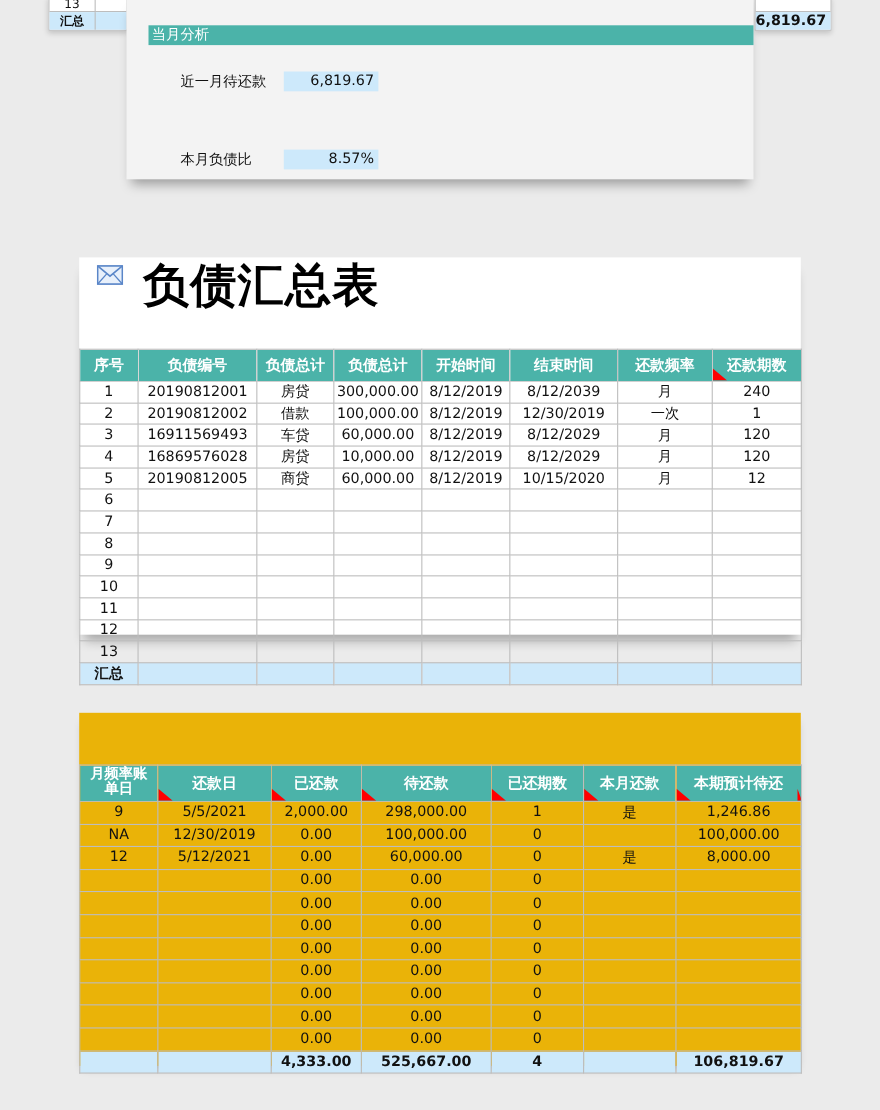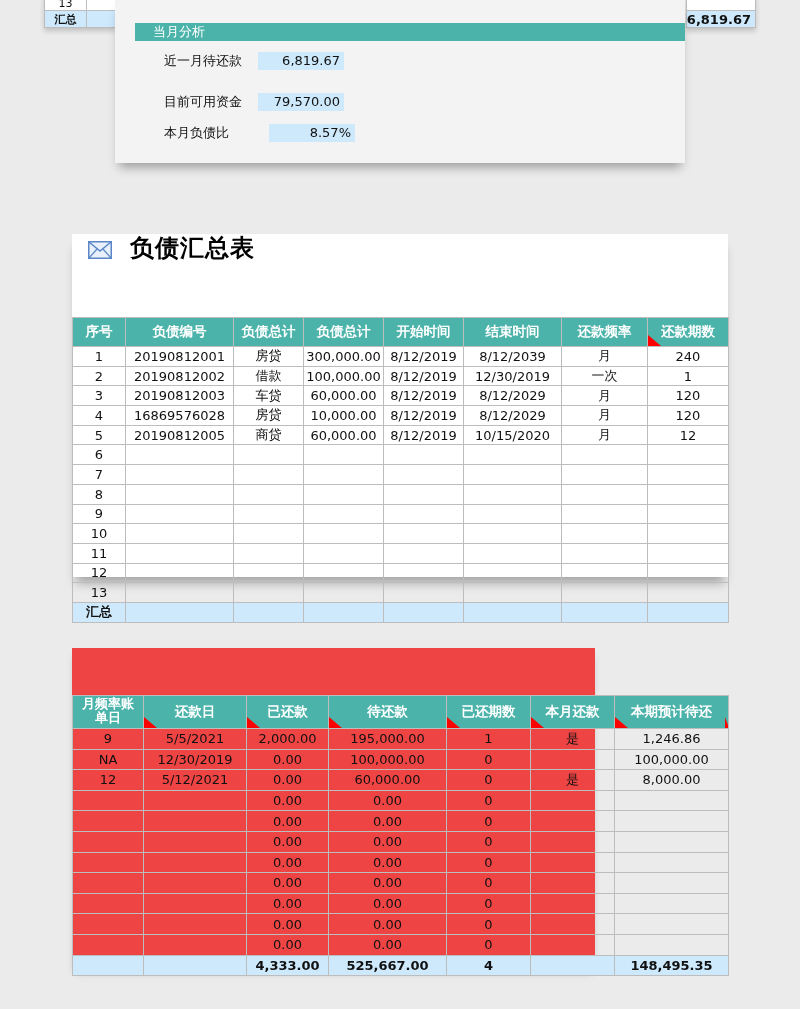--- a/index.html
+++ b/index.html
@@ -28,58 +28,58 @@
   .remnant-right .row1 { height: 14px; border-bottom: 1px solid #bdbdbd; }
   .remnant-right .row2 { height: 16px; background: #cde9fb; font-weight: bold; font-size: 13px; display: flex; align-items: center; justify-content: flex-end; padding-right: 4px; overflow: hidden; white-space: nowrap; }
 
   
   .analysis {
     position: absolute; left: 115px; top: 0; width: 570px; height: 163px;
     background: #f3f3f3; box-shadow: 0 8px 10px -4px rgba(0,0,0,.35);
   }
   .analysis .bar {
     position: absolute; left: 20px; top: 23px; width: 550px; height: 18px;
-    background: #4bb3a9; color: #fff; font-size: 13px; line-height: 18px; padding-left: 18px;
+    background: #4bb3a9; color: #fff; font-size: 13px; line-height: 18px; padding-left: 3px; font-family: Liberation Mono, monospace;
   }
   .analysis .item { position: absolute; left: 49px; height: 18px; display: flex; align-items: center; }
   .analysis .item .lbl { width: 94px; font-size: 13px; color: #111; }
   .analysis .item .val {
     width: 86px; height: 18px; background: #cde9fb; font-size: 13px;
     text-align: right; padding-right: 4px; line-height: 18px;
   }
 
   
   .card1 {
     position: absolute; left: 72px; top: 234px; width: 656px; height: 343px;
     background: #fff; box-shadow: 0 10px 10px -4px rgba(0,0,0,.3);
   }
   .title-row { height: 37px; position: relative; }
   .title-row .mail {
     position: absolute; left: 16px; top: 7px; width: 24px; height: 18px;
   }
   .title-row .title {
-    position: absolute; left: 58px; top: -2px; font-size: 24px; font-weight: bold; letter-spacing: 1px; color: #000;
+    position: absolute; left: 58px; top: -2px; font-size: 42px; font-weight: bold; letter-spacing: 1px; color: #000;
   }
   table.grid { border-collapse: collapse; table-layout: fixed; position: absolute; left: 0; margin-top: 47px; }
   table.grid td, table.grid th {
     border: 1px solid #bdbdbd; font-size: 13px; text-align: center; height: 19.7px;
     padding: 0; white-space: nowrap; overflow: hidden; font-weight: normal;
   }
   table.grid th {
     background: #4bb3a9; color: #fff; font-weight: bold; height: 29px; font-size: 13.5px; position: relative;
   }
   table.grid tr.total td { background: #cde9fb; font-weight: bold; }
   .flag { position: absolute; left: 0; bottom: 0; width: 0; height: 0;
     border-left: 13px solid #ff0000; border-top: 11px solid transparent; }
   .flag-r { position: absolute; right: -1px; bottom: 0; width: 0; height: 0;
     border-left: 4px solid #ff0000; border-top: 11px solid transparent; }
 
   .card2 {
-    position: absolute; left: 72px; top: 648px; width: 523px; height: 321px;
-    background: #ef4444; box-shadow: 0 6px 8px -3px rgba(0,0,0,.25);
+    position: absolute; left: 72px; top: 648px; width: 656px; height: 321px;
+    background: #eab308; box-shadow: 0 6px 8px -3px rgba(0,0,0,.25);
   }
   .card2 table.grid td { height: 20.6px; }
   .card2 table.grid th { height: 33px; }
   .two-line { font-size: 13px; line-height: 16px; display: block; margin-top: -2px; }
 </style>
 </head>
 <body>
 
 <div class="remnant">
   <div class="r">
@@ -91,29 +91,25 @@
     <div class="c2"></div>
   </div>
 </div>
 <div class="remnant-right">
   <div class="row1"></div>
   <div class="row2">6,819.67</div>
 </div>
 
 <div class="analysis">
   <div class="bar">当月分析</div>
-  <div class="item" style="top:52px;">
+  <div class="item" style="top:65px;">
     <span class="lbl">近一月待还款</span>
     <span class="val">6,819.67</span>
   </div>
-  <div class="item" style="top:93px;">
-    <span class="lbl">目前可用资金</span>
-    <span class="val">79,570.00</span>
-  </div>
-  <div class="item" style="top:124px;gap:11px;">
+  <div class="item" style="top:136px;">
     <span class="lbl">本月负债比</span>
     <span class="val">8.57%</span>
   </div>
 </div>
 
 <div class="card1">
   <div class="title-row">
     <svg class="mail" viewBox="0 0 24 18">
       <rect x="0.75" y="0.75" width="22.5" height="16.5" fill="#e8f0fb" stroke="#5a86c8" stroke-width="1.5"></rect>
       <path d="M1 1 L12 10 L23 1" fill="none" stroke="#5a86c8" stroke-width="1.5"></path>
@@ -160,21 +156,21 @@
           <td>20190812002</td>
           <td>借款</td>
           <td>100,000.00</td>
           <td>8/12/2019</td>
           <td>12/30/2019</td>
           <td>一次</td>
           <td>1</td>
         </tr>
         <tr>
           <td>3</td>
-          <td>20190812003</td>
+          <td>16911569493</td>
           <td>车贷</td>
           <td>60,000.00</td>
           <td>8/12/2019</td>
           <td>8/12/2029</td>
           <td>月</td>
           <td>120</td>
         </tr>
         <tr>
           <td>4</td>
           <td>16869576028</td>
@@ -312,21 +308,21 @@
         <th><span>已还期数</span><span class="flag"></span></th>
         <th><span>本月还款</span><span class="flag"></span></th>
         <th><span>本期预计待还</span><span class="flag"></span><span class="flag-r"></span></th>
       </tr>
     </thead>
     <tbody id="repay-body">
         <tr>
           <td>9</td>
           <td>5/5/2021</td>
           <td>2,000.00</td>
-          <td>195,000.00</td>
+          <td>298,000.00</td>
           <td>1</td>
           <td>是</td>
           <td>1,246.86</td>
         </tr>
         <tr>
           <td>NA</td>
           <td>12/30/2019</td>
           <td>0.00</td>
           <td>100,000.00</td>
           <td>0</td>
@@ -414,17 +410,17 @@
           <td></td>
           <td></td>
         </tr>
         <tr class="total">
           <td></td>
           <td></td>
           <td>4,333.00</td>
           <td>525,667.00</td>
           <td>4</td>
           <td></td>
-          <td>148,495.35</td>
+          <td>106,819.67</td>
         </tr>
       </tbody>
   </table>
 </div>
 
 </body></html>

